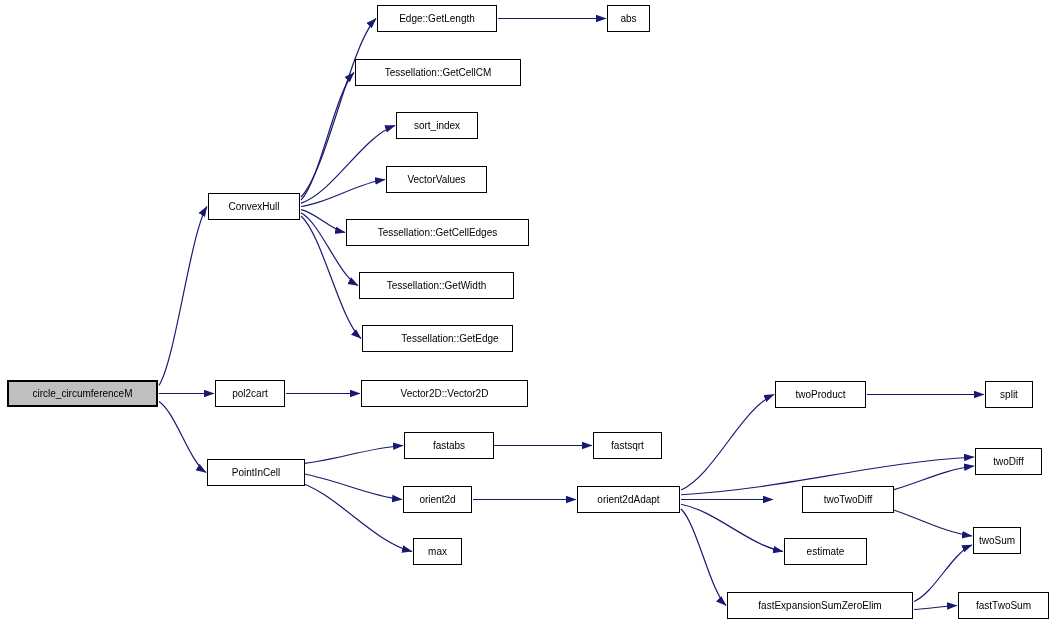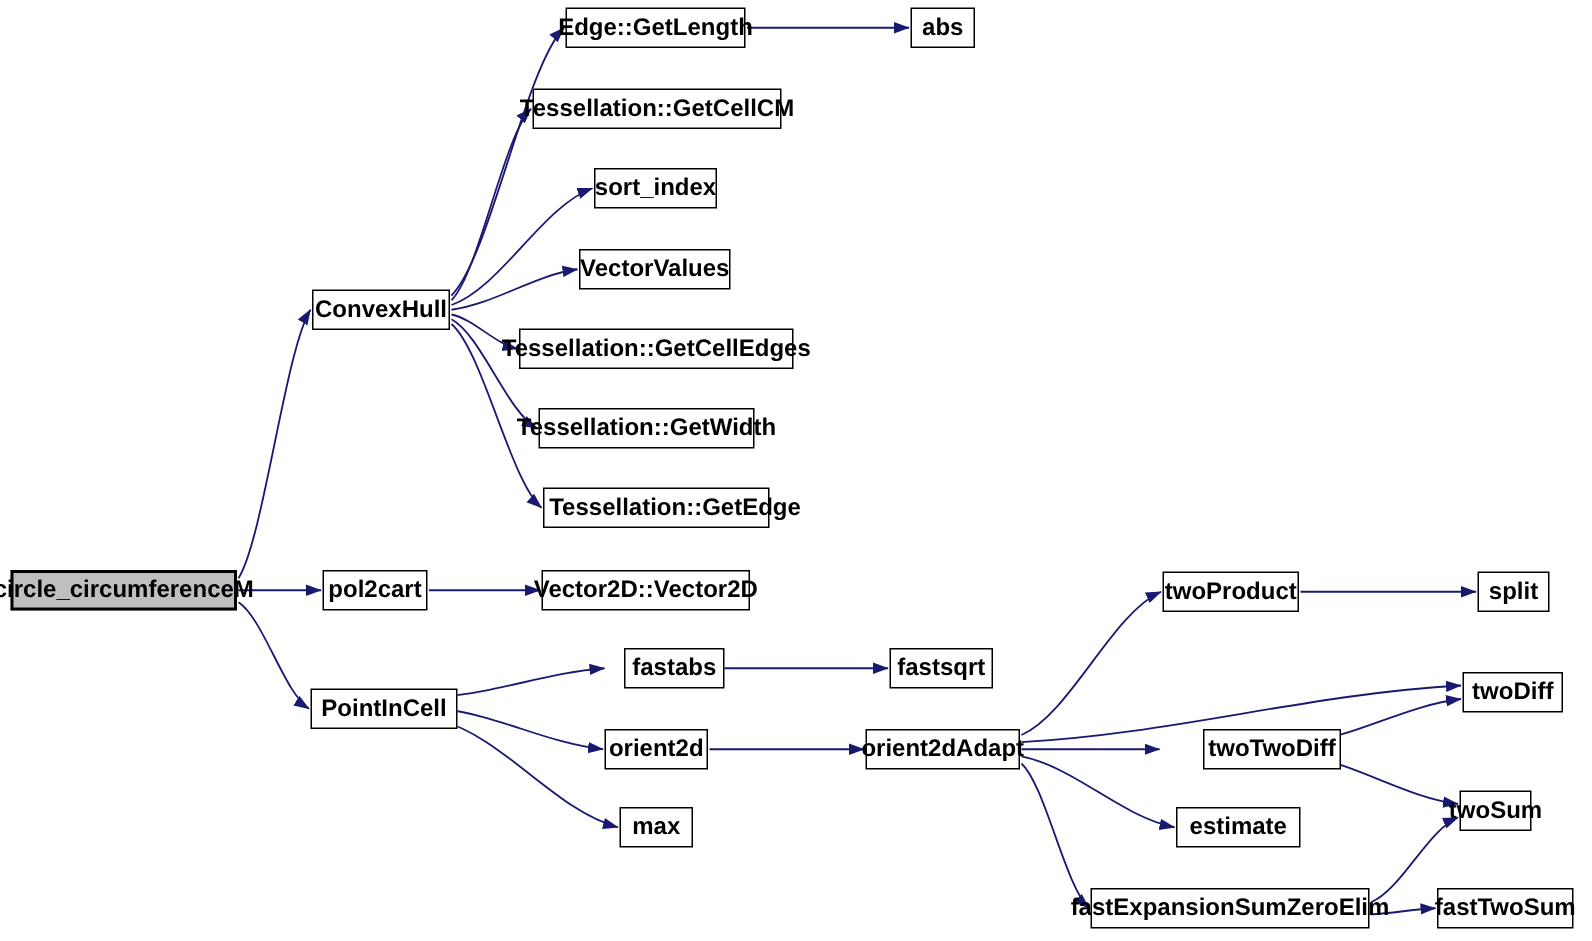--- a/index.html
+++ b/index.html
@@ -33,28 +33,27 @@
     position: absolute;
     left: 0; top: 0;
     width: 1061px; height: 627px;
   }
   .node {
     position: absolute;
     box-sizing: border-box;
     background: var(--node-fill, #ffffff);
     border: 1px solid var(--node-border, #000000);
     color: var(--node-text, #000000);
-    font-size: 16px;
+    font-size: 10px;
     line-height: 1;
     display: flex;
     align-items: center;
     justify-content: center;
     white-space: nowrap;
     cursor: pointer;
-    font-weight: bold;
   }
   .node.highlighted {
     background: var(--highlight-fill, #bfbfbf);
     border-width: 2px;
     cursor: default;
   }
 </style>
 </head>
 <body>
 
@@ -97,26 +96,26 @@
   </svg>
   <div class="nodes-layer">
       <div class="node highlighted" style="left: 7px; top: 380px; width: 151px; height: 27px;">circle_circumferenceM</div>
       <div class="node" style="left: 208px; top: 193px; width: 92px; height: 27px;">ConvexHull</div>
       <div class="node" style="left: 377px; top: 5px; width: 120px; height: 27px;">Edge::GetLength</div>
       <div class="node" style="left: 607px; top: 5px; width: 43px; height: 27px;">abs</div>
       <div class="node" style="left: 355px; top: 59px; width: 166px; height: 27px;">Tessellation::GetCellCM</div>
       <div class="node" style="left: 396px; top: 112px; width: 82px; height: 27px;">sort_index</div>
       <div class="node" style="left: 386px; top: 166px; width: 101px; height: 27px;">VectorValues</div>
       <div class="node" style="left: 346px; top: 219px; width: 183px; height: 27px;">Tessellation::GetCellEdges</div>
-      <div class="node" style="left: 359px; top: 272px; width: 144px; height: 27px;">Tessellation::GetWidth</div>
+      <div class="node" style="left: 359px; top: 272px; width: 155px; height: 27px;">Tessellation::GetWidth</div>
       <div class="node" style="left: 362px; top: 325px; width: 151px; height: 27px; padding-left: 25px;">Tessellation::GetEdge</div>
       <div class="node" style="left: 215px; top: 380px; width: 70px; height: 27px;">pol2cart</div>
-      <div class="node" style="left: 361px; top: 380px; width: 139px; height: 27px;">Vector2D::Vector2D</div>
+      <div class="node" style="left: 361px; top: 380px; width: 167px; height: 27px;">Vector2D::Vector2D</div>
       <div class="node" style="left: 207px; top: 459px; width: 98px; height: 27px;">PointInCell</div>
-      <div class="node" style="left: 404px; top: 432px; width: 67px; height: 27px; margin-left: 12px;">fastabs</div>
+      <div class="node" style="left: 404px; top: 432px; width: 90px; height: 27px;">fastabs</div>
       <div class="node" style="left: 593px; top: 432px; width: 69px; height: 27px;">fastsqrt</div>
       <div class="node" style="left: 403px; top: 486px; width: 69px; height: 27px;">orient2d</div>
       <div class="node" style="left: 413px; top: 538px; width: 49px; height: 27px;">max</div>
       <div class="node" style="left: 577px; top: 486px; width: 103px; height: 27px;">orient2dAdapt</div>
       <div class="node" style="left: 775px; top: 381px; width: 91px; height: 27px;">twoProduct</div>
       <div class="node" style="left: 985px; top: 381px; width: 48px; height: 27px;">split</div>
       <div class="node" style="left: 975px; top: 448px; width: 67px; height: 27px;">twoDiff</div>
       <div class="node" style="left: 802px; top: 486px; width: 92px; height: 27px;">twoTwoDiff</div>
       <div class="node" style="left: 973px; top: 527px; width: 48px; height: 27px;">twoSum</div>
       <div class="node" style="left: 784px; top: 538px; width: 83px; height: 27px;">estimate</div>

